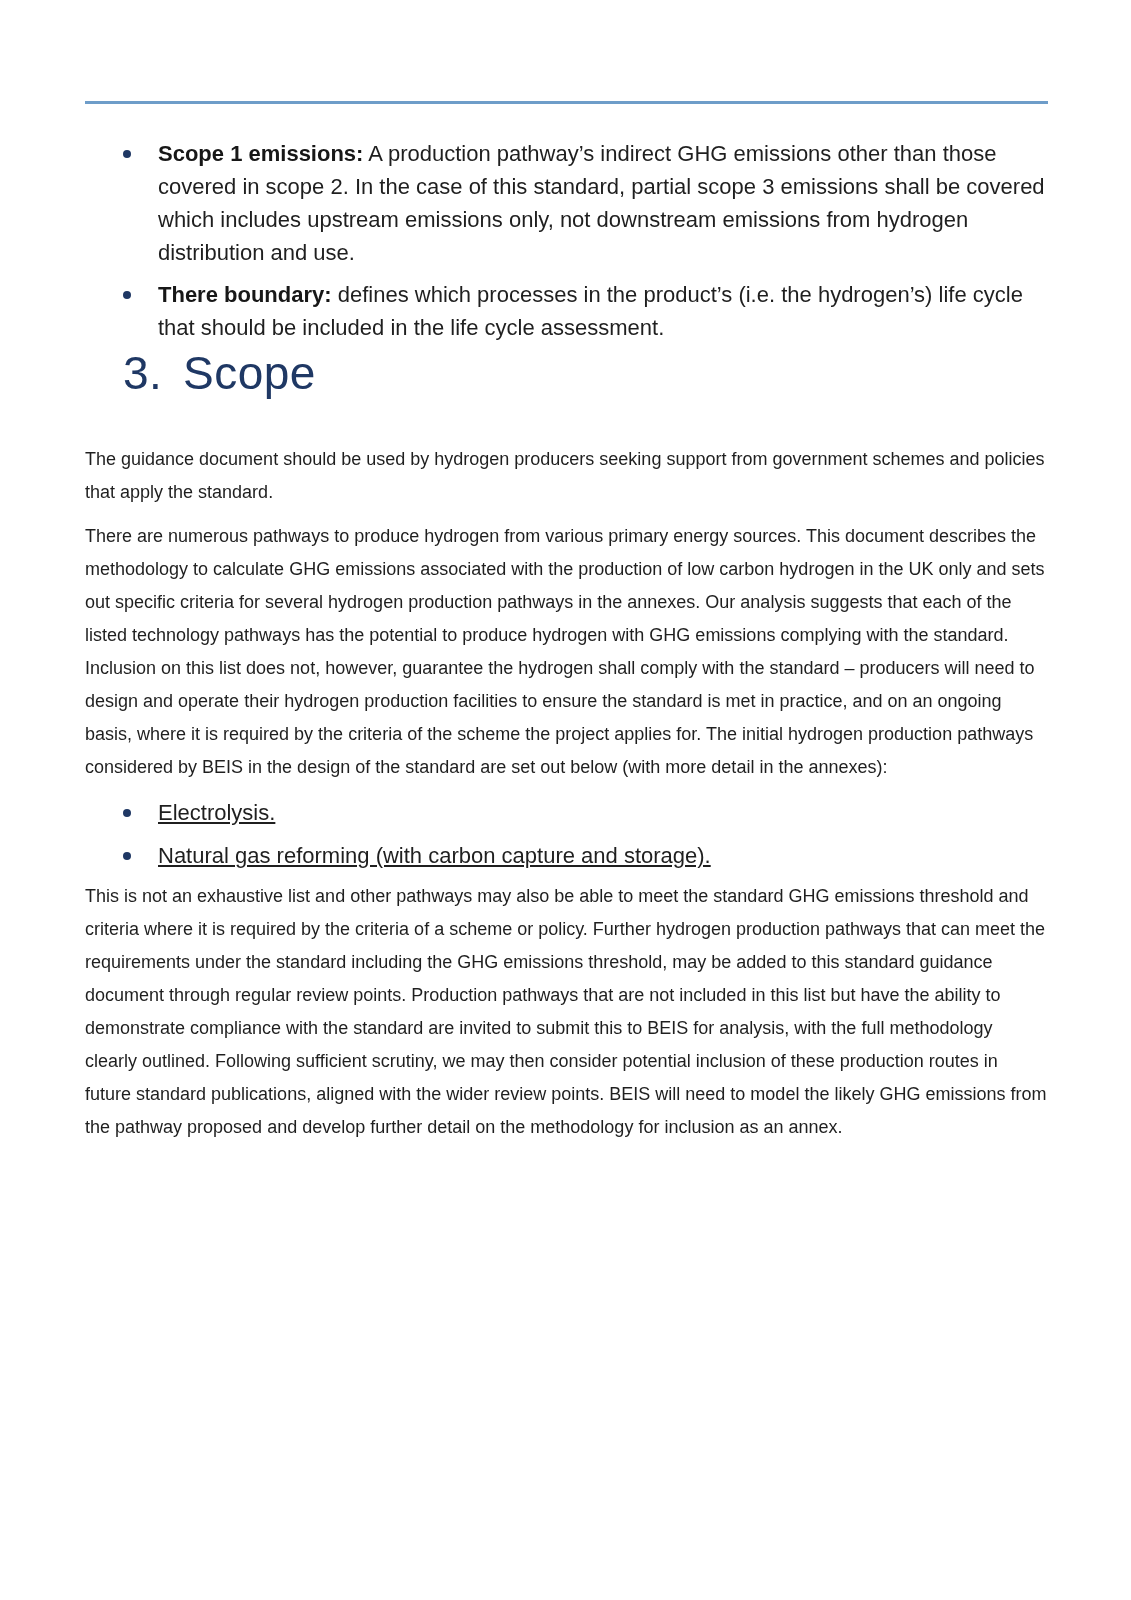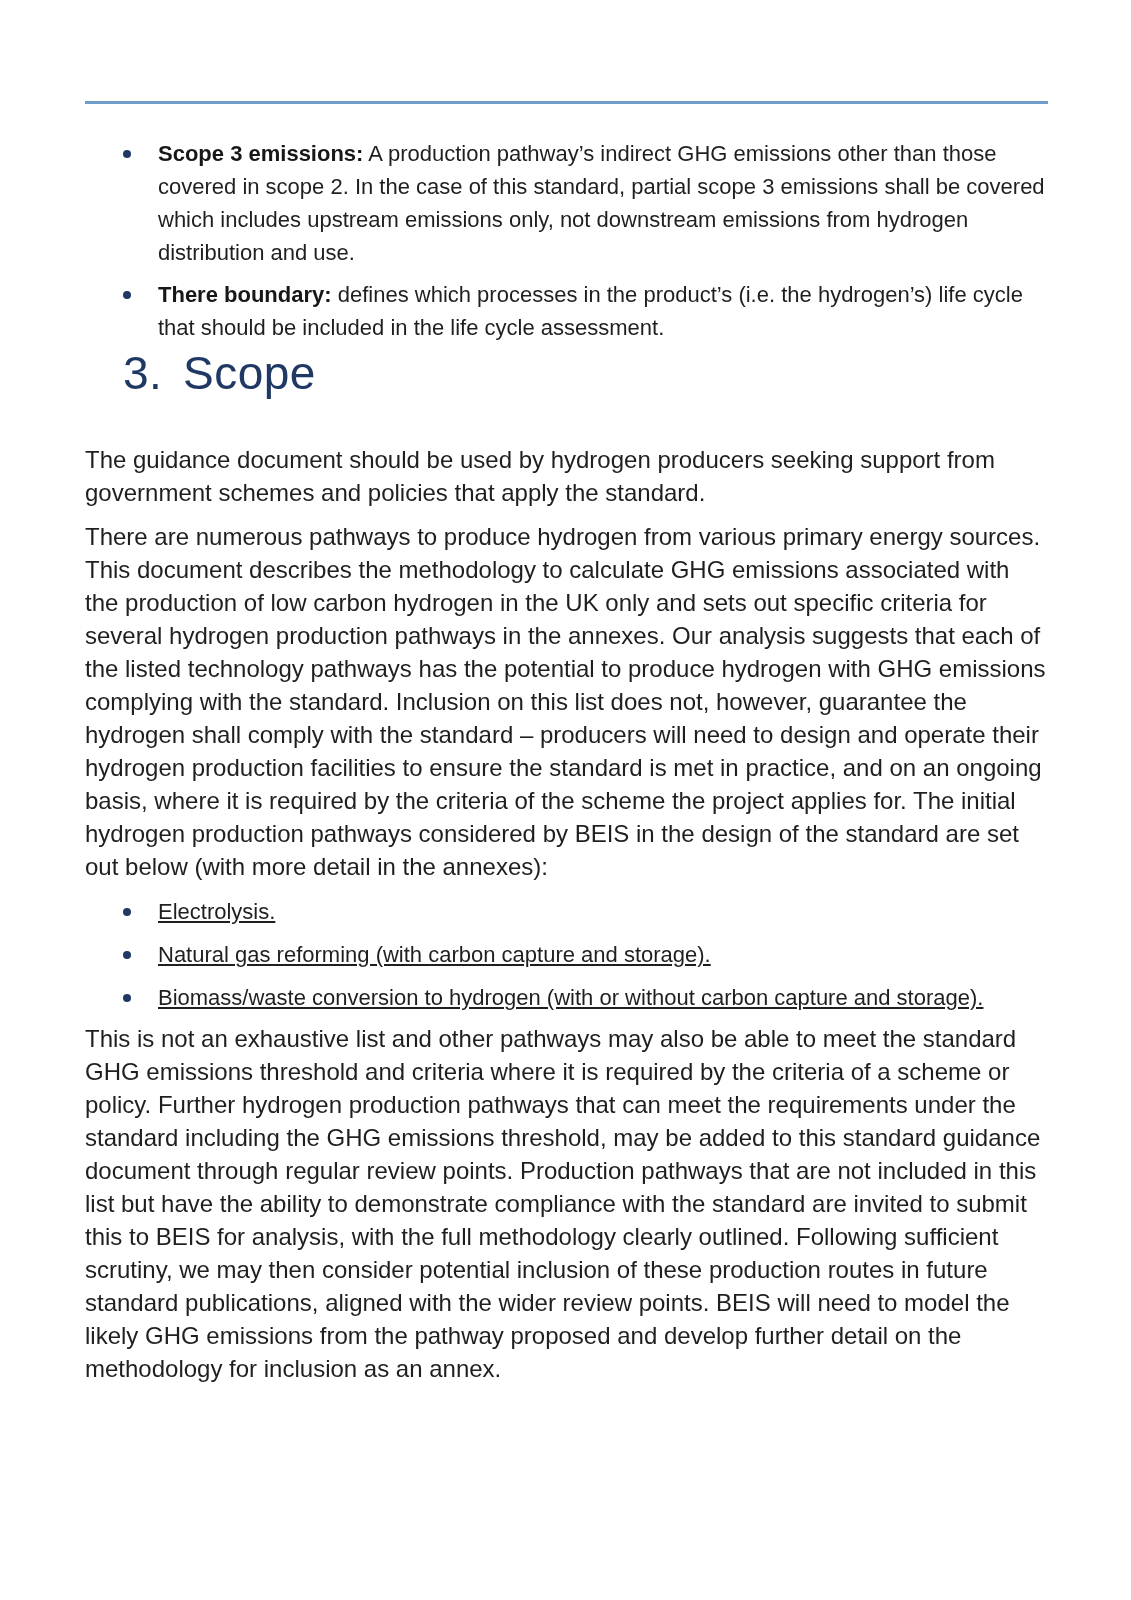--- a/index.html
+++ b/index.html
@@ -63,21 +63,21 @@
     color: #1f3864;
     letter-spacing: 0.5px;
   }
   h1.section-heading .h-num {
     display: inline-block;
     min-width: 60px;
   }
   
   p.body-para {
     margin: 0 0 11px 0;
-    font-size: 24px;
+    font-size: 18px;
     line-height: 33px;
   }
   p.para-2 { margin-top: 0; }
   p.para-3 { margin-top: 8px; margin-bottom: 0; }
   p.para-4 { margin-top: 33px; margin-bottom: 0; }
   
   .pathways {
     list-style: none;
     margin: 12px 0 0 0;
     padding: 0;
@@ -104,21 +104,21 @@
 <body>
 
 <div class="page">
   <div class="content">
 
     <div class="header-rule"></div>
 
     <ul class="glossary">
       <li>
         <span class="dot"></span>
-        <b>Scope 3 emissions:</b>
+        <b>Scope 1 emissions:</b>
         <span>A production pathway’s indirect GHG emissions other than those covered in scope 2. In the case of this standard, partial scope 3 emissions shall be covered which includes upstream emissions only, not downstream emissions from hydrogen distribution and use.</span>
       </li>
       <li>
         <span class="dot"></span>
         <b>There boundary:</b>
         <span>defines which processes in the product’s (i.e. the hydrogen’s) life cycle that should be included in the life cycle assessment.</span>
       </li>
     </ul>
 
     <h1 class="section-heading"><span class="h-num">3.</span><span>Scope</span></h1>
@@ -129,24 +129,20 @@
 
     <ul class="pathways">
       <li>
         <span class="dot"></span>
         <span>Electrolysis.</span>
       </li>
       <li>
         <span class="dot"></span>
         <span>Natural gas reforming (with carbon capture and storage).</span>
       </li>
-      <li>
-        <span class="dot"></span>
-        <span>Biomass/waste conversion to hydrogen (with or without carbon capture and storage).</span>
-      </li>
     </ul>
 
     <p class="body-para para-3">This is not an exhaustive list and other pathways may also be able to meet the standard GHG emissions threshold and criteria where it is required by the criteria of a scheme or policy. Further hydrogen production pathways that can meet the requirements under the standard including the GHG emissions threshold, may be added to this standard guidance document through regular review points. Production pathways that are not included in this list but have the ability to demonstrate compliance with the standard are invited to submit this to BEIS for analysis, with the full methodology clearly outlined. Following sufficient scrutiny, we may then consider potential inclusion of these production routes in future standard publications, aligned with the wider review points. BEIS will need to model the likely GHG emissions from the pathway proposed and develop further detail on the methodology for inclusion as an annex.</p>
 
 
 
   </div>
 </div>
 
 </body></html>

